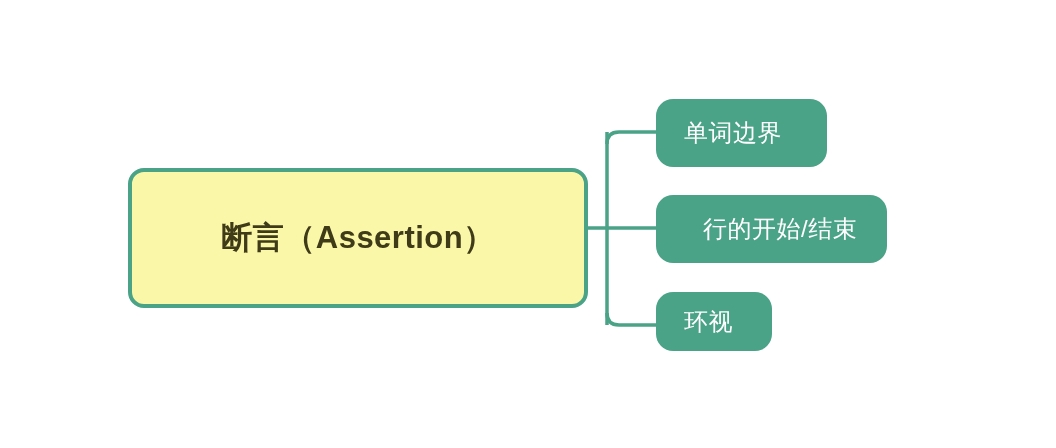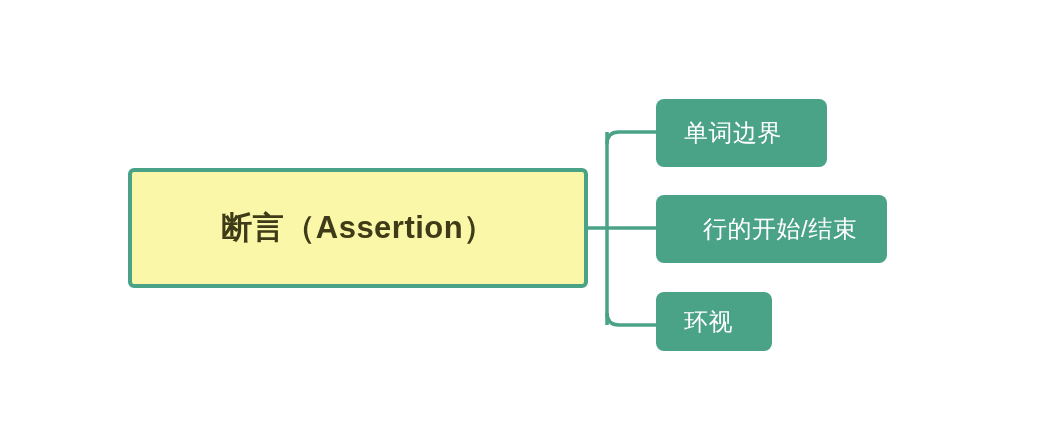--- a/index.html
+++ b/index.html
@@ -27,43 +27,43 @@
     height: 448px;
     pointer-events: none;
   }
 
   
   .root-node {
     position: absolute;
     left: 128px;
     top: 168px;
     width: 460px;
-    height: 120px;
+    height: 140px;
     box-sizing: border-box;
     background: #faf8a8;
     border: 4px solid #4aa287;
-    border-radius: 6px;
+    border-radius: 16px;
     display: flex;
     align-items: center;
     justify-content: center;
   }
   .root-label {
     font-size: 31px;
     font-weight: bold;
     color: #3f3a17;
     letter-spacing: 0.5px;
     white-space: nowrap;
   }
 
   
   .child-node {
     position: absolute;
     box-sizing: border-box;
     background: #4aa287;
-    border-radius: 8px;
+    border-radius: 17px;
     display: flex;
     align-items: center;
   }
   .child-label {
     font-size: 24px;
     font-weight: normal;
     color: #ffffff;
     white-space: nowrap;
     padding-left: 28px;
     padding-right: 28px;

